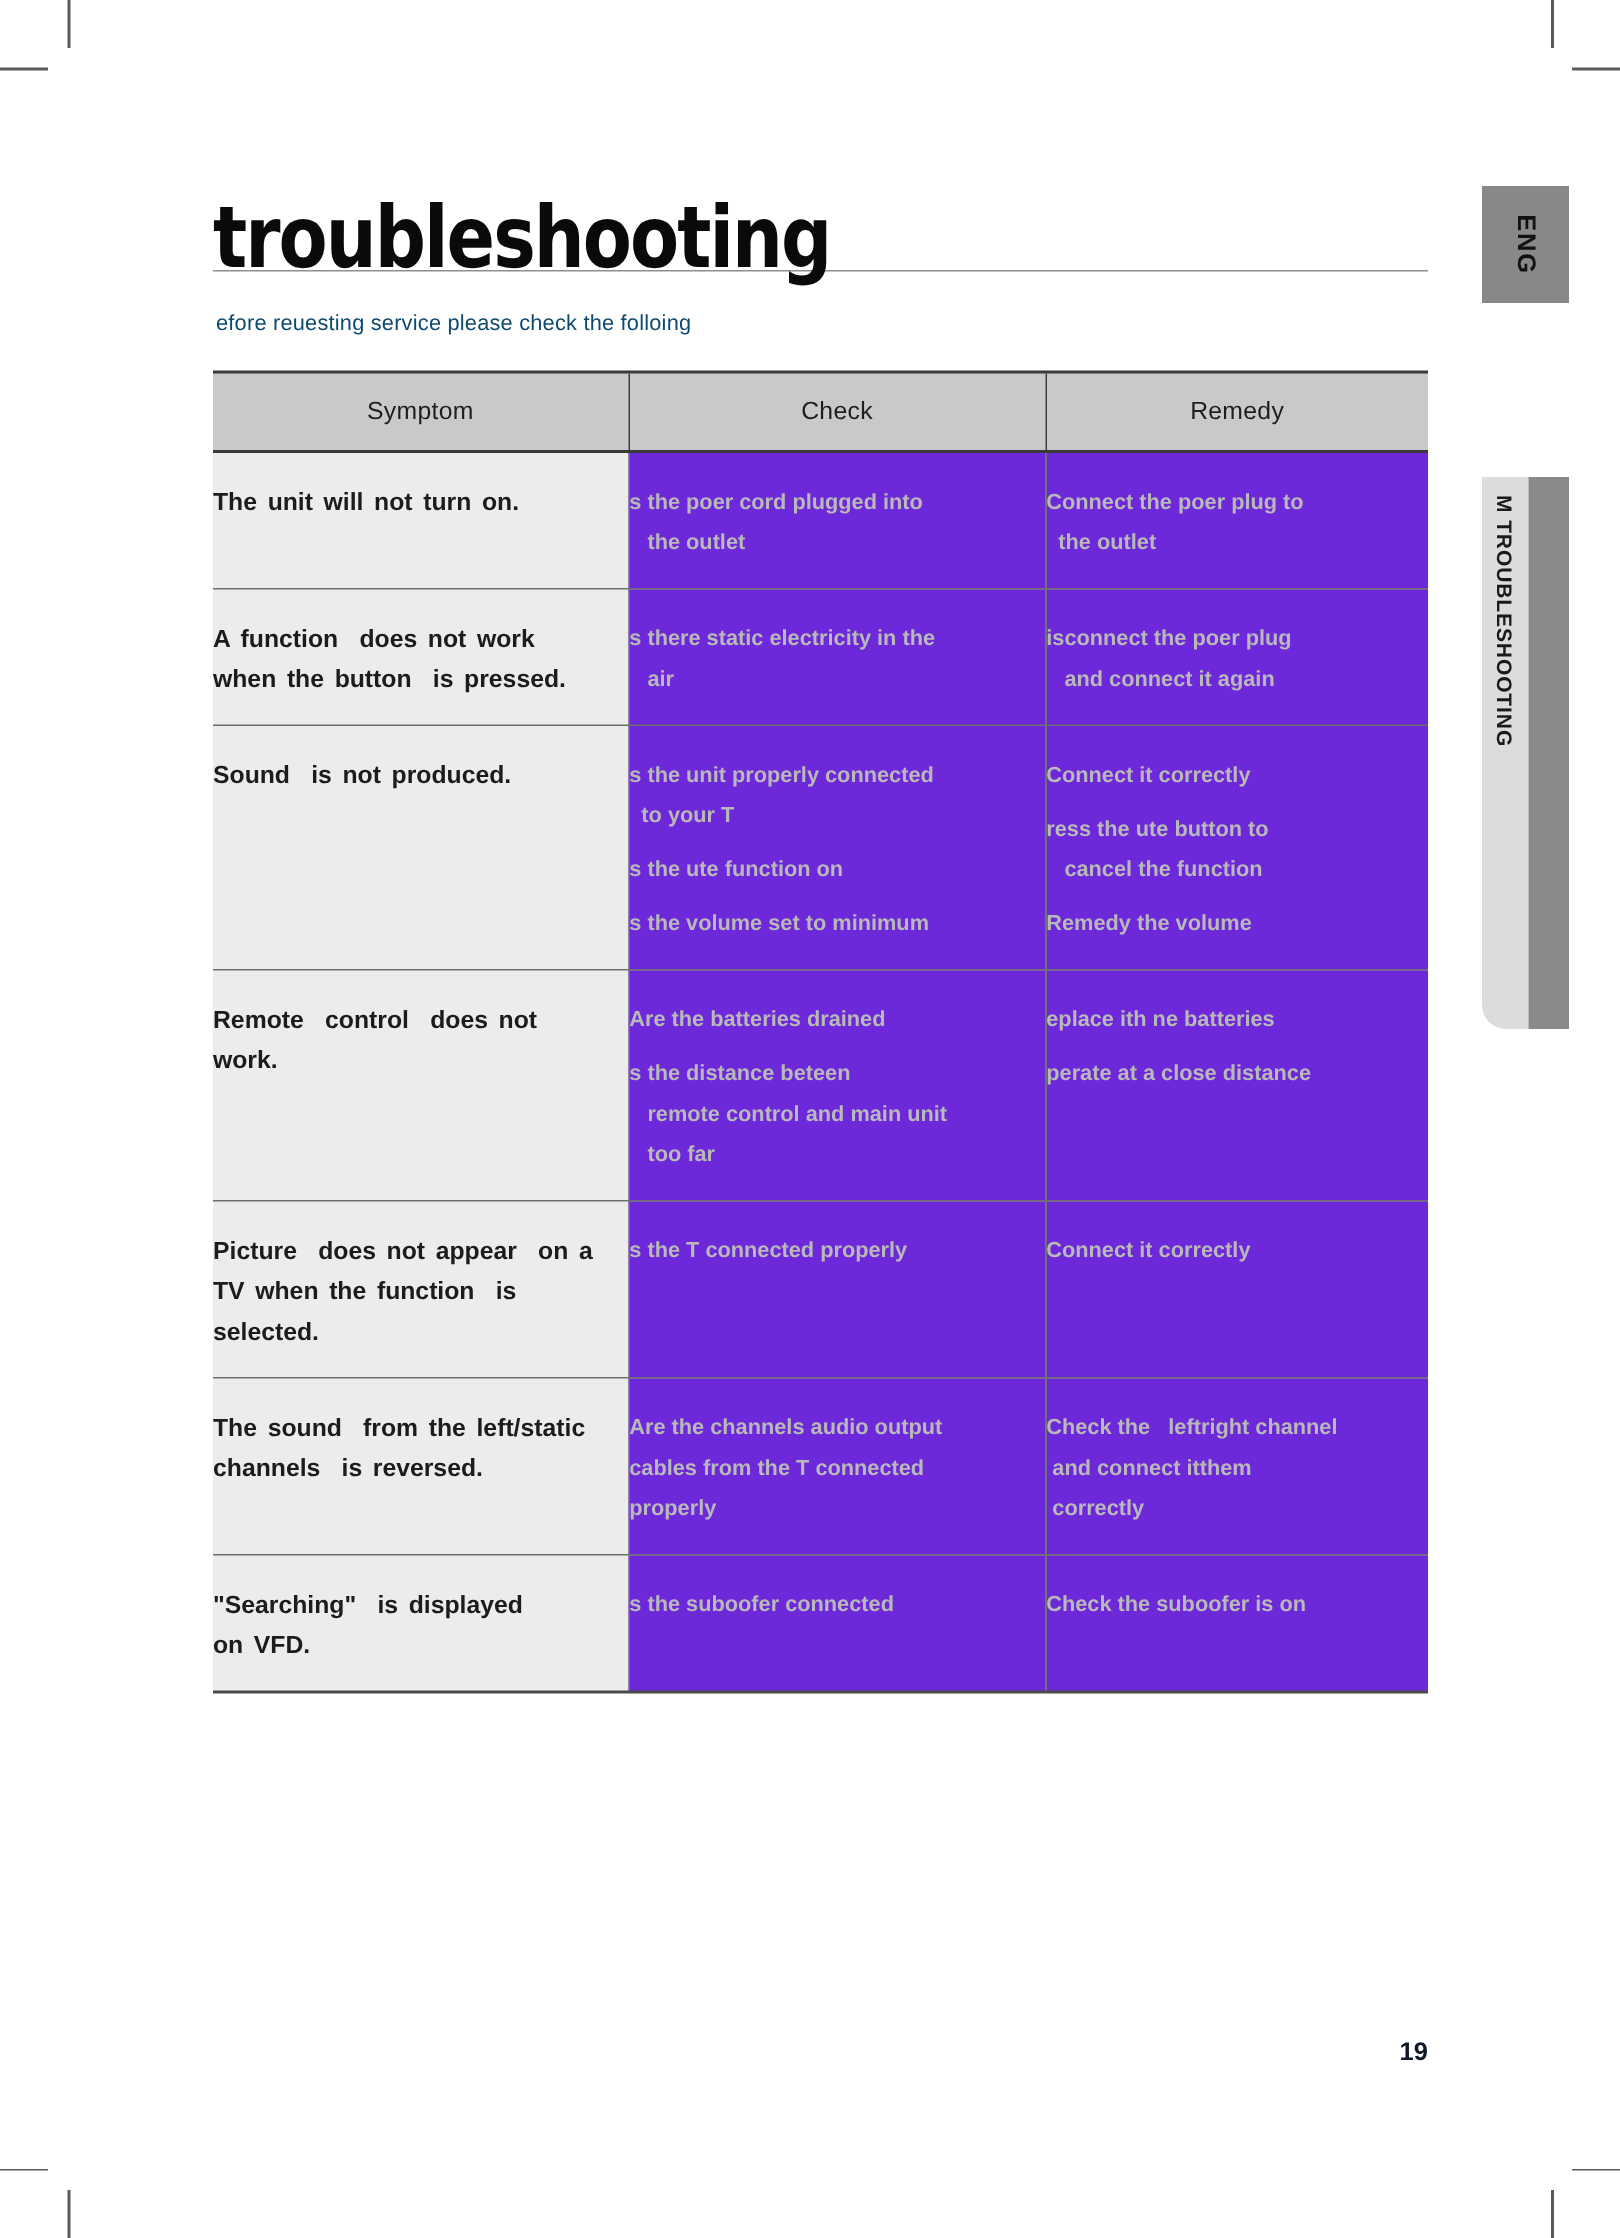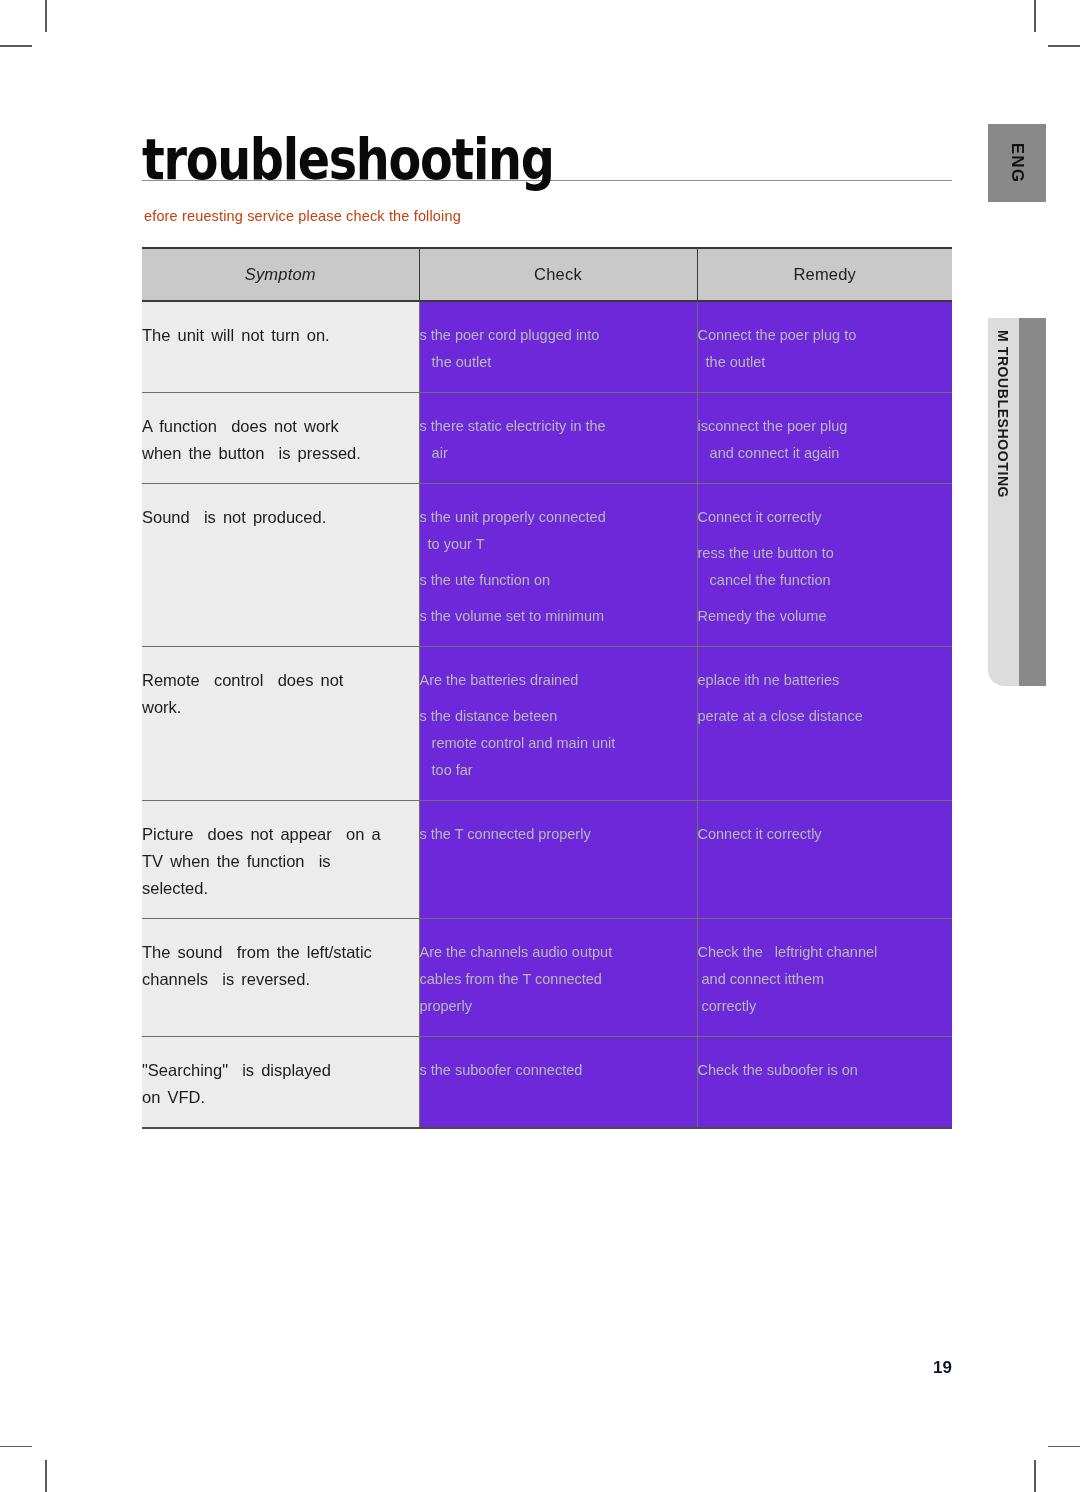--- a/index.html
+++ b/index.html
@@ -74,21 +74,21 @@
     z-index: 1;
   }
 
   .subtitle {
     position: absolute;
     left: 2px;
     top: 208px;
     margin: 0;
     font-size: 14.5px;
     letter-spacing: 0.15px;
-    color: #c2410c;
+    color: #0c4a6e;
     white-space: nowrap;
   }
 
   
   .tbl {
     position: absolute;
     left: 0;
     top: 247px;
     width: 810px;
     border-collapse: collapse;
@@ -104,27 +104,28 @@
     border-bottom: 2.5px solid #3a3a3a;
     border-left: 1.5px solid #3a3a3a;
     font-weight: normal;
     font-size: 16.5px;
     color: #1e1e1e;
     height: 49px;
     text-align: center;
     vertical-align: middle;
     letter-spacing: 0.2px;
   }
-  .tbl thead th:first-child { border-left: none; font-style: italic; }
+  .tbl thead th:first-child { border-left: none; }
 
   .tbl tbody td {
     border-bottom: 1.6px solid #6e6e6e;
     border-left: 1.2px solid #6e6e6e;
     vertical-align: top;
     padding: 20px 0 16px 0;
+    font-weight: bold;
   }
   .tbl tbody td:first-child { border-left: none; }
   .tbl tbody tr:last-child td { border-bottom: 2.5px solid #4a4a4a; }
 
   td.sym {
     background: #ececec;
     padding-left: 22px;
     padding-right: 12px;
     font-size: 16.5px;
     line-height: 27px;

